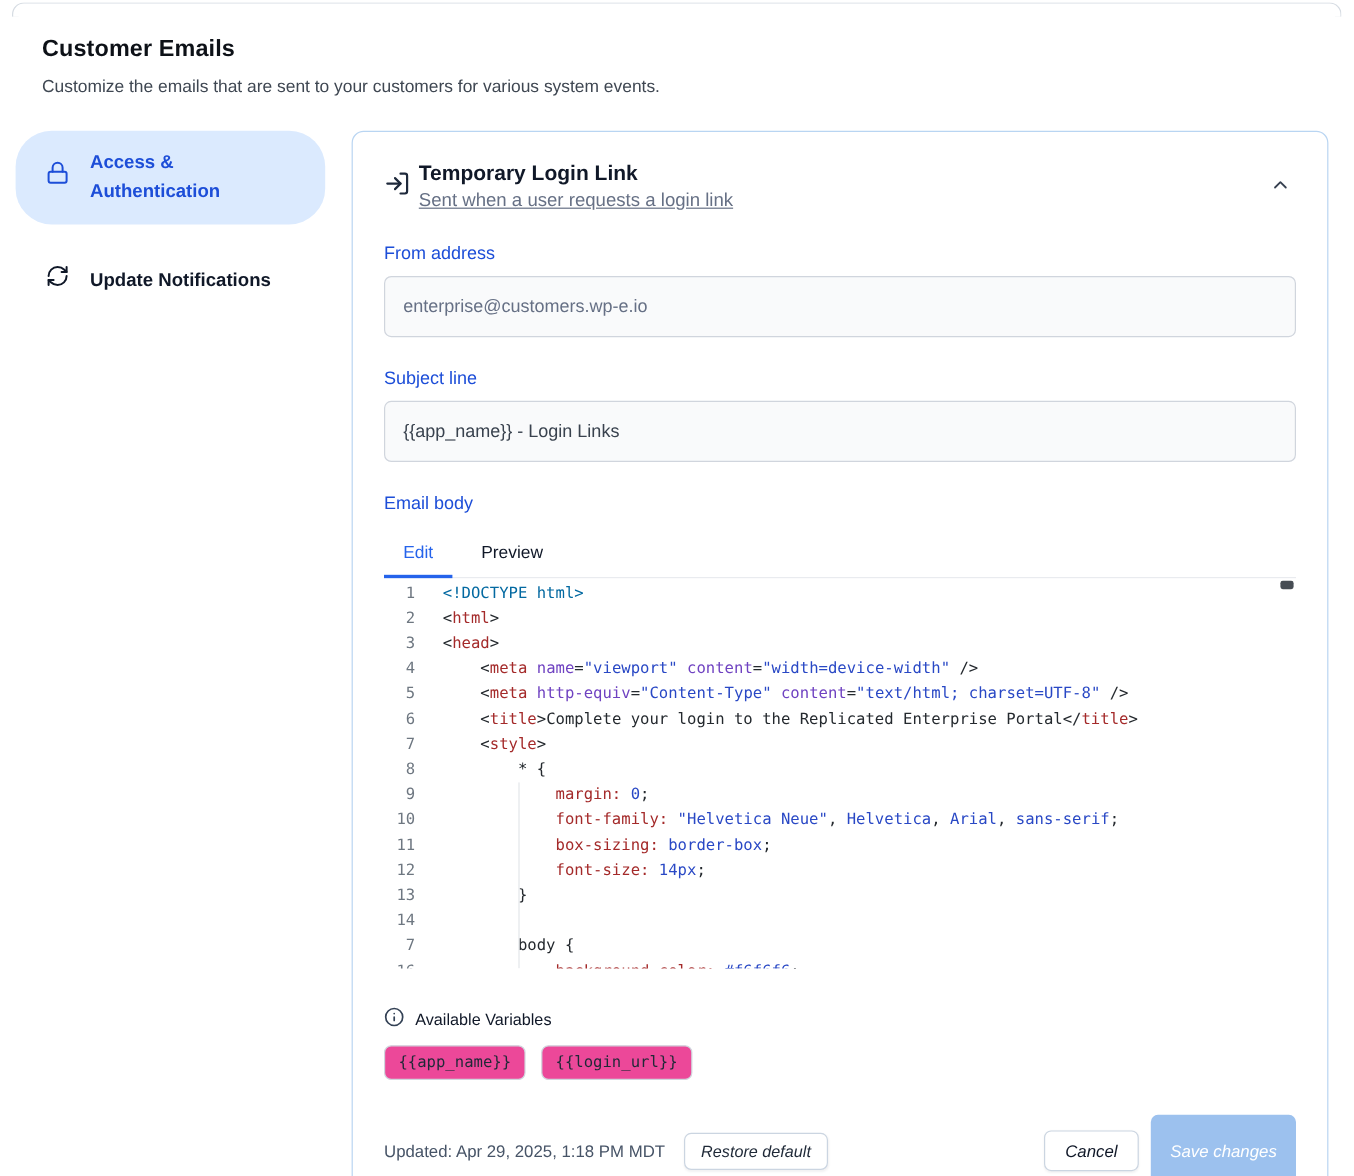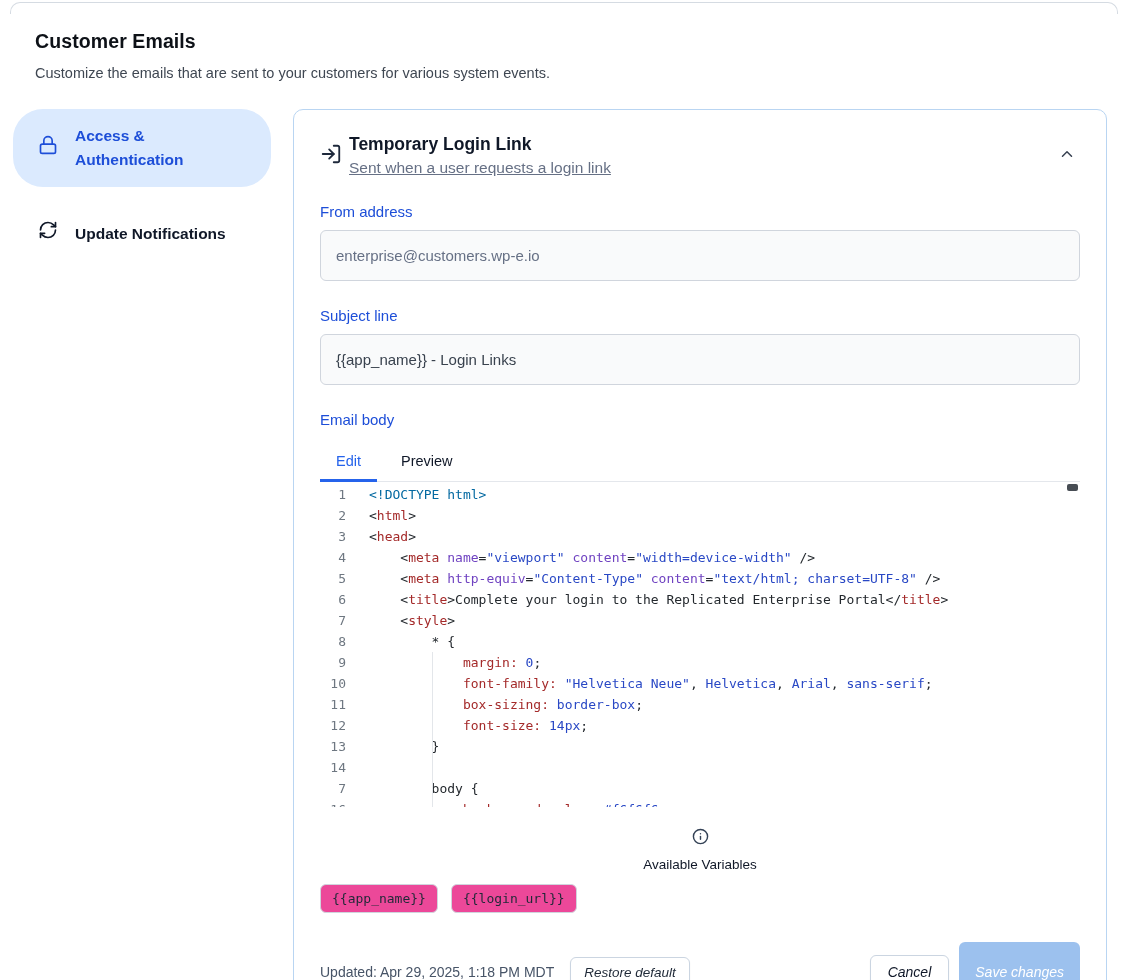--- a/index.html
+++ b/index.html
@@ -67,21 +67,21 @@
   .code { margin-left:23px; white-space:pre; color:#24292e; }
   .tok-plain  { color:#24292e; }
   .tok-gray   { color:#0369a1; }
   .tok-red    { color:#a42a2a; }
   .tok-blue   { color:#2948c5; }
   .tok-purple { color:#6f42c1; }
   .indent-guide { position:absolute; left:112px; top:170px; bottom:0; width:1px; background:#e3e6ea; }
   .scroll-thumb { position:absolute; top:2px; right:2px; width:11px; height:7px; background:#474d54; border-radius:2px; cursor:pointer; }
 
   
-  .vars-row { margin-top:21px; display:flex; align-items:center; gap:9px; font-size:13.5px; color:#101828;flex-direction:column; }
+  .vars-row { margin-top:32px; display:flex; align-items:center; gap:9px; font-size:13.5px; color:#101828; }
   .chips { margin-top:12px; display:flex; gap:13px; }
   .chip {
     border:1px solid #d0d5dd; border-radius:6px; padding:6px 11px;
     font-family:"DejaVu Sans Mono", monospace; font-size:13px; color:#1f2937;
     background:#ec4899; cursor:pointer;
   }
 
   
   .footer { margin-top:29px; display:flex; align-items:center; }
   .updated { font-size:14px; color:#475467; }

